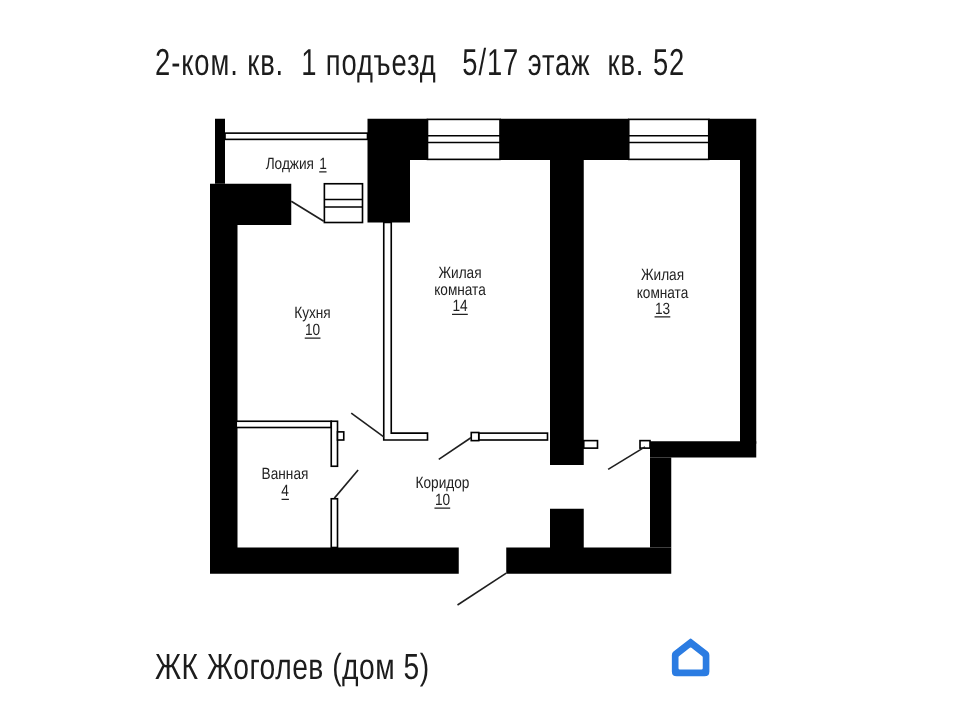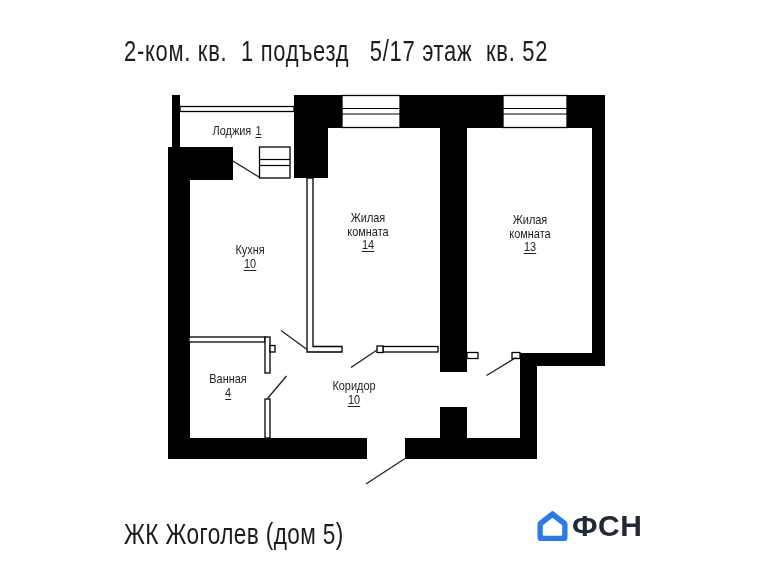--- a/index.html
+++ b/index.html
@@ -134,14 +134,13 @@
   <div><span class="num">10</span></div>
 </div>
 
 <div class="footer-text">ЖК Жоголев (дом 5)</div>
 
 <div class="logo">
   <svg width="33" height="34" viewBox="0 0 40 40">
     <path d="M20 2.5 L36 15 Q37.2 16 37.2 17.6 V33.5 Q37.2 37.2 33.5 37.2 H6.5 Q2.8 37.2 2.8 33.5 V17.6 Q2.8 16 4 15 Z" fill="#2b7ce2" stroke="#2b7ce2" stroke-width="2" stroke-linejoin="round"></path>
     <path d="M20 11.5 L30.5 19.7 V30.5 H9.5 V19.7 Z" fill="#ffffff" stroke="#ffffff" stroke-width="2.5" stroke-linejoin="round"></path>
   </svg>
-  <span class="logo-text">ФСН</span>
 </div>
 
 </body></html>

